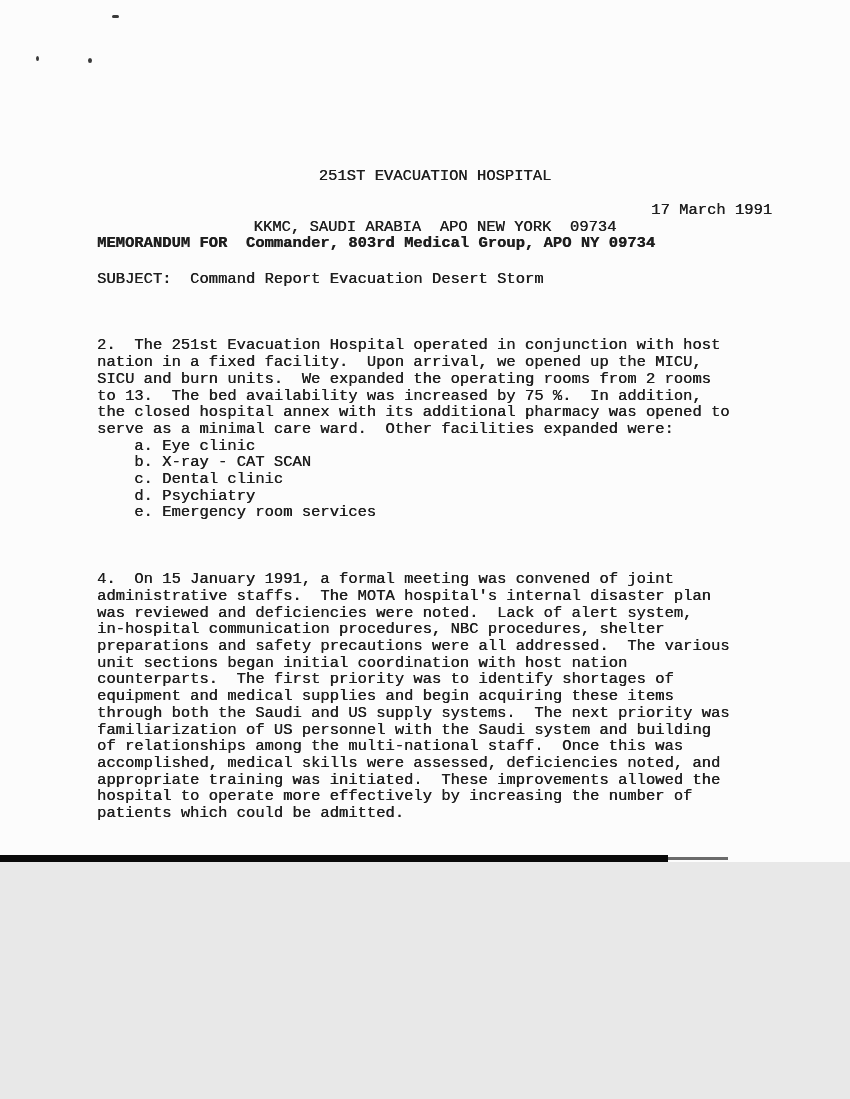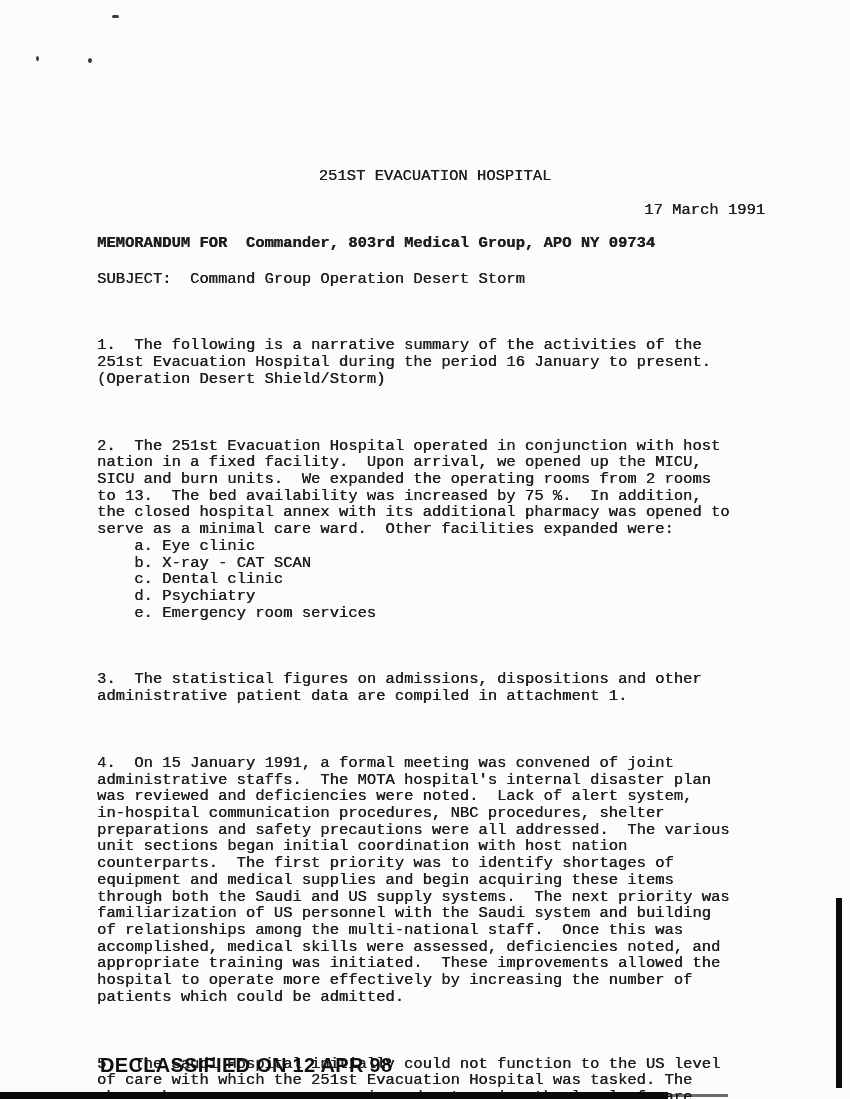--- a/index.html
+++ b/index.html
@@ -3,21 +3,21 @@
 <meta charset="utf-8">
 <style>
   html, body {
     margin: 0;
     padding: 0;
     background: #e8e8e8;
   }
   .page {
     position: relative;
     width: 850px;
-    height: 1099px;
+    height: 862px;
     margin: 0 auto;
     background: #fcfcfc;
     overflow: hidden;
     font-family: "Liberation Mono", "DejaVu Sans Mono", monospace;
     color: #1e1e1e;
   }
   .typewriter {
     font-family: "Liberation Mono", "DejaVu Sans Mono", monospace;
     font-size: 15.5px;
     line-height: 16.7px;
@@ -31,21 +31,21 @@
     left: 20px;
     width: 830px;
     text-align: center;
   }
   .letterhead div {
     white-space: pre;
   }
   .date-line {
     position: absolute;
     top: 202px;
-    right: 85px;
+    right: 78px;
     text-align: right;
   }
   .memo-line {
     position: absolute;
     top: 235px;
     left: 97px;
     width: 700px;
     font-weight: bold;
   }
   .subject-line {
@@ -115,45 +115,41 @@
 <body>
 
 <div class="page">
 
   <span class="speck speck-1"></span>
   <span class="speck speck-2"></span>
   <span class="speck speck-3"></span>
 
   <div class="letterhead typewriter">
     <div>251ST EVACUATION HOSPITAL</div>
+    <div>KKMC, SAUDI ARABIA  APO NEW YORK  09734</div>
   </div>
 
   <div class="date-line typewriter">17 March 1991</div>
 
   <div class="memo-line typewriter">MEMORANDUM FOR  Commander, 803rd Medical Group, APO NY 09734</div>
 
-  <div class="subject-line typewriter">SUBJECT:  Command Group Operation Desert Storm</div>
+  <div class="subject-line typewriter">SUBJECT:  Command Report Evacuation Desert Storm</div>
 
   <div class="body-text typewriter">
-    <p>1.  The following is a narrative summary of the activities of the
-251st Evacuation Hospital during the period 16 January to present.
-(Operation Desert Shield/Storm)</p>
     <p>2.  The 251st Evacuation Hospital operated in conjunction with host
 nation in a fixed facility.  Upon arrival, we opened up the MICU,
 SICU and burn units.  We expanded the operating rooms from 2 rooms
 to 13.  The bed availability was increased by 75 %.  In addition,
 the closed hospital annex with its additional pharmacy was opened to
 serve as a minimal care ward.  Other facilities expanded were:
     a. Eye clinic
     b. X-ray - CAT SCAN
     c. Dental clinic
     d. Psychiatry
     e. Emergency room services</p>
-    <p>3.  The statistical figures on admissions, dispositions and other
-administrative patient data are compiled in attachment 1.</p>
     <p>4.  On 15 January 1991, a formal meeting was convened of joint
 administrative staffs.  The MOTA hospital's internal disaster plan
 was reviewed and deficiencies were noted.  Lack of alert system,
 in-hospital communication procedures, NBC procedures, shelter
 preparations and safety precautions were all addressed.  The various
 unit sections began initial coordination with host nation
 counterparts.  The first priority was to identify shortages of
 equipment and medical supplies and begin acquiring these items
 through both the Saudi and US supply systems.  The next priority was
 familiarization of US personnel with the Saudi system and building

